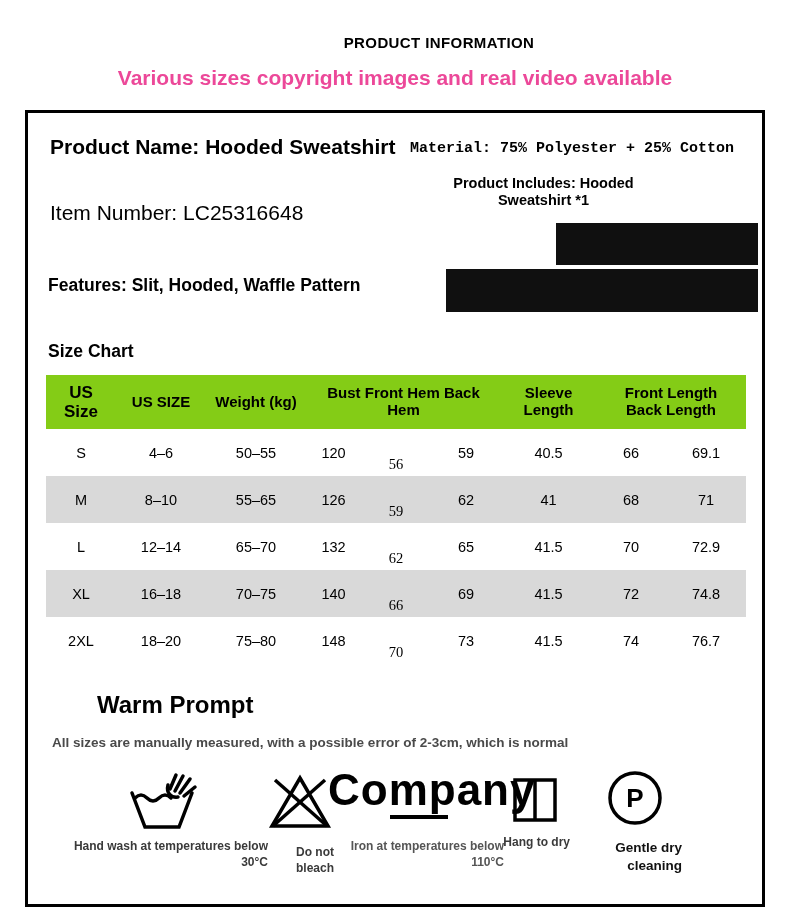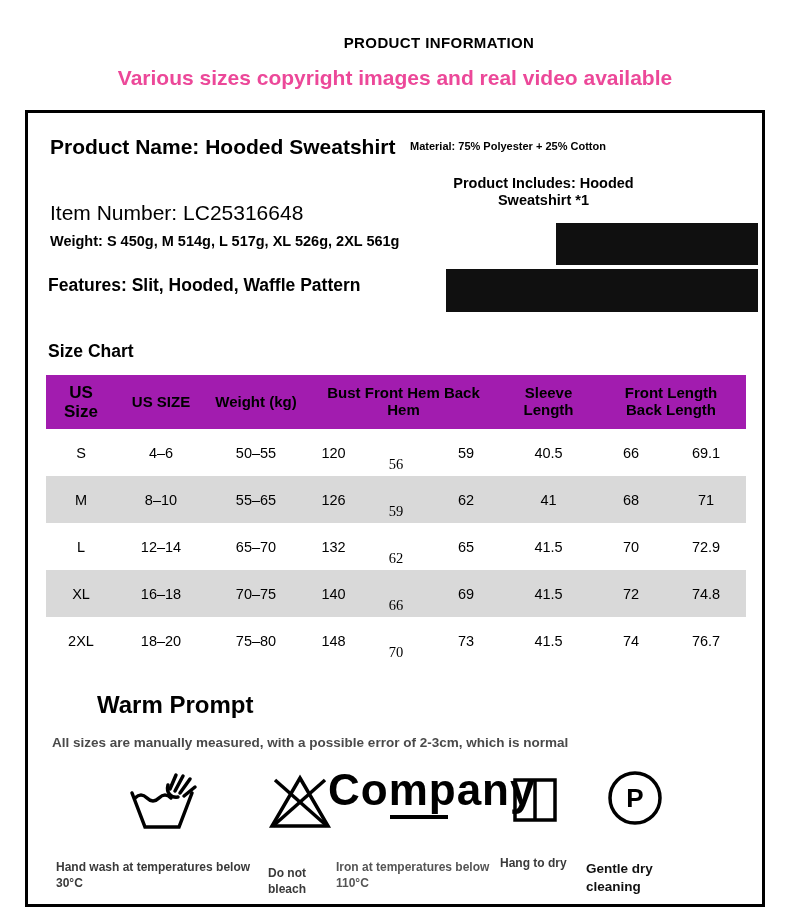--- a/index.html
+++ b/index.html
@@ -8,76 +8,75 @@
 
   .title{position:absolute;top:34px;left:0;width:100%;text-align:center;
          font-size:15px;font-weight:700;letter-spacing:.4px;margin-left:44px;}
   .subtitle{position:absolute;top:66px;left:0;width:100%;text-align:center;
          font-size:21px;font-weight:700;color:#ec4899;}
 
   .box{position:absolute;left:25px;top:110px;width:740px;height:797px;
        border:3px solid #000;box-sizing:border-box;}
 
   .pname{position:absolute;left:22px;top:22px;font-size:21px;font-weight:700;}
-  .material{position:absolute;left:382px;top:27px;font-size:11px;font-weight:700;}
+  .material{position:absolute;left:382px;top:27px;font-size:15px;font-weight:700;font-family:Liberation Mono, monospace;}
   .inumber{position:absolute;left:22px;top:88px;font-size:21px;font-weight:400;}
   .includes{position:absolute;left:408px;top:62px;width:215px;text-align:center;
             font-size:14.5px;font-weight:700;line-height:1.2;}
   .weight{position:absolute;left:22px;top:120px;font-size:14.5px;font-weight:700;}
   .features{position:absolute;left:20px;top:162px;font-size:17.5px;font-weight:700;}
   .dark-bar{position:absolute;background:#101010;}
   .bar-b{left:528px;top:110px;width:202px;height:42px;}
   .bar-c{left:418px;top:156px;width:312px;height:43px;}
 
   .sc-heading{position:absolute;left:20px;top:228px;font-size:17.5px;font-weight:700;}
 
   .size-table{position:absolute;left:18px;top:262px;width:700px;
               border-collapse:collapse;table-layout:fixed;}
-  .size-table th{background:#a21caf;font-size:15px;font-weight:700;height:50px;
+  .size-table th{background:#84cc16;font-size:15px;font-weight:700;height:50px;
                  padding:2px 4px;text-align:center;vertical-align:middle;
                  line-height:1.12;white-space:pre-line;}
   .size-table th.big{font-size:17px;padding:0 12px;}
   .size-table td{font-size:14.5px;height:43px;text-align:center;vertical-align:middle;}
   .size-table td:nth-child(5){vertical-align:bottom;padding-bottom:3px;font-family:Liberation Serif, serif;}
   .size-table tr.stripe td{background:#d9d9d9;}
 
   .warm-heading{position:absolute;left:22px;top:578px;font-size:24px;font-weight:700;margin-left:47px;}
   .warm-note{position:absolute;left:24px;top:622px;font-size:13.5px;font-weight:700;color:#4a4a4a;}
 
   .care-icon{position:absolute;}
   .icon-hand{left:98px;top:656px;}
   .icon-bleach{left:240px;top:660px;}
   .brand{position:absolute;left:300px;top:652px;font-size:44px;font-weight:800;letter-spacing:1px;}
   .iron-line{position:absolute;left:362px;top:702px;width:58px;height:4px;background:#000;}
   .icon-hang{left:484px;top:664px;}
   .icon-dryclean{left:578px;top:656px;}
 
-  .caption{position:absolute;text-align:left;font-weight:700;font-size:12px;
-           color:#3a3a3a;line-height:1.3;margin-top:21px;}
+  .caption{position:absolute;text-align:right;font-weight:700;font-size:12px;
+           color:#3a3a3a;line-height:1.3;}
   .cap1{left:28px;top:726px;width:212px;}
   .cap2{left:240px;top:732px;width:66px;}
   .cap3{left:308px;top:726px;width:168px;color:#555;}
   .cap4{left:472px;top:722px;width:70px;}
   .cap5{left:558px;top:726px;width:96px;font-size:13.5px;color:#111;}
 </style>
 </head>
 <body>
 
 <div class="page">
 
   <div class="title">PRODUCT INFORMATION</div>
   <div class="subtitle">Various sizes copyright images and real video available</div>
 
   <div class="box">
 
     <div class="pname">Product Name: Hooded Sweatshirt</div>
     <div class="material">Material: 75% Polyester + 25% Cotton</div>
     <div class="inumber">Item Number: LC25316648</div>
     <div class="includes">Product Includes: Hooded Sweatshirt *1</div>
-    <div class="weight">Weight: S 450g, M 514g, L 517g, XL 526g, 2XL 561g</div>
     <div class="dark-bar bar-b"></div>
     <div class="features">Features: Slit, Hooded, Waffle Pattern</div>
     <div class="dark-bar bar-c"></div>
 
     <div class="sc-heading">Size Chart</div>
 
     <table class="size-table">
       <colgroup>
         <col style="width:70px">
           <col style="width:90px">

